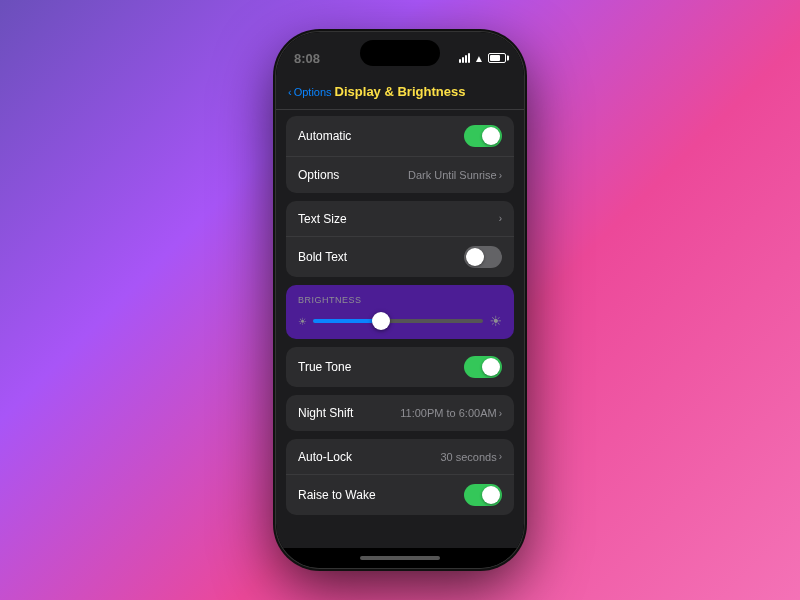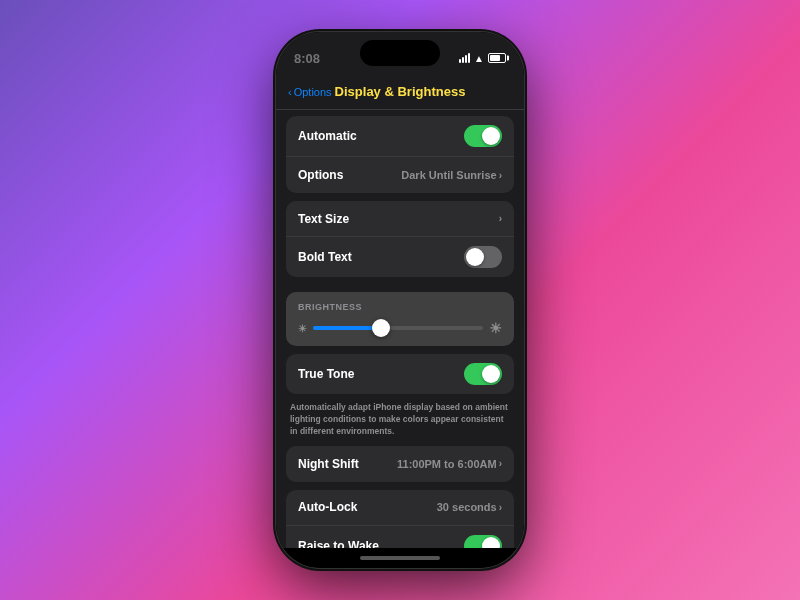--- a/index.html
+++ b/index.html
@@ -162,21 +162,20 @@
       color: #fde047;
       font-size: 13px;
       font-weight: 600;
     }
 
     
     .screen-content {
       flex: 1;
       overflow-y: auto;
       background: #1c1c1e;
-      font-weight: bold;
     }
     .screen-content::-webkit-scrollbar { display: none; }
 
     .settings-card {
       background: #2c2c2e;
       margin: 0 10px 8px;
       border-radius: 10px;
       overflow: hidden;
     }
 
@@ -230,22 +229,22 @@
       top: 2px;
       transition: left 0.2s;
       box-shadow: 0 1px 3px rgba(0,0,0,0.4);
     }
     .toggle.on .toggle-thumb { left: 18px; }
     .toggle.off .toggle-thumb { left: 2px; }
 
     
     .brightness-row {
       padding: 10px 12px;
-      background: #404040;
-      margin: 15px 10px 8px;
+      background: #4c1d95;
+      margin: 8px 10px 8px;
       border-radius: 10px;
     }
 
     .brightness-label {
       color: #8e8e93;
       font-size: 9px;
       letter-spacing: 0.5px;
       text-transform: uppercase;
       margin-bottom: 8px;
     }
@@ -390,21 +389,20 @@
       </div>
 
       <div class="settings-card">
         <div class="settings-row">
           <span class="row-label">True Tone</span>
           <div class="toggle on">
             <div class="toggle-thumb"></div>
           </div>
         </div>
       </div>
-      <div class="description-text">Automatically adapt iPhone display based on ambient lighting conditions to make colors appear consistent in different environments.</div>
 
       <div class="settings-card">
         <div class="settings-row">
           <span class="row-label">Night Shift</span>
           <div class="row-right">
             <span>11:00PM to 6:00AM</span>
             <span class="chevron">›</span>
           </div>
         </div>
       </div>

